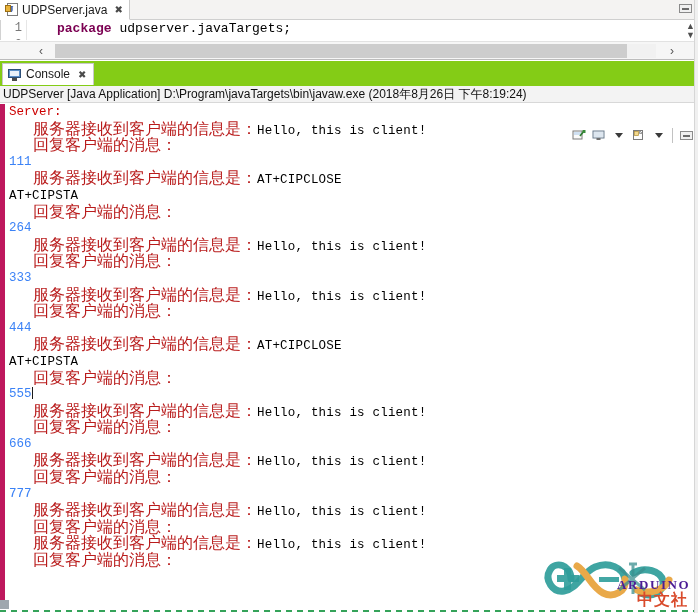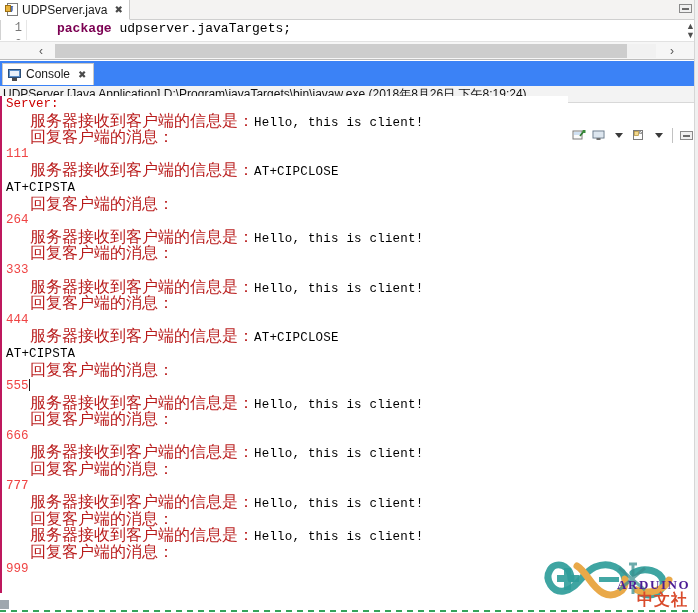--- a/index.html
+++ b/index.html
@@ -129,21 +129,21 @@
     background: #cdcdcd;
   }
   .ed-sep {
     position: absolute; left: 0; top: 59px; width: 698px; height: 1px;
     background: #bcbcbc;
   }
 
   
   .console-tabbar {
     position: absolute; left: 0; top: 61px; width: 698px; height: 42px;
-    background: #3b82f6;
+    background: #84cc16;
     border-bottom: 1px solid #14b8a6;
   }
   .console-tab {
     position: absolute; left: 2px; top: 2px; height: 22px;
     display: flex; align-items: center; gap: 5px;
     padding: 0 7px 0 5px;
     background: #ffffff;
     border: 1px solid #c8c8c8; border-bottom: none;
   }
   .console-tab-label {
@@ -191,23 +191,23 @@
     position: absolute; left: 0; top: 86px; width: 698px; height: 17px;
     background: #f3f3f3;
     border-bottom: 1px solid #d8d8d8;
     font-size: 12px; color: #111111;
     padding-left: 3px; line-height: 17px;
     white-space: nowrap; overflow: hidden;
   }
 
   
   .console-out {
-    position: absolute; left: 0; top: 96px; width: 568px; height: 497px;
-    background: #ffffff;
-    border-left: 2px solid #be185d;
+    position: absolute; left: 0; top: 104px; width: 568px; height: 497px;
+    background: #ffffff;
+    border-left: 5px solid #be185d;
     overflow: hidden;
   }
   .ln {
     position: relative; height: 16.6px; line-height: 16.6px;
     padding-left: 4px; white-space: nowrap;
     font-size: 13px;
   }
   .ln .cn {
     font-family: "DejaVu Sans", sans-serif; font-size: 16px;
     color: #b91c1c;
@@ -216,21 +216,21 @@
   .ln .mono {
     font-family: "Liberation Mono", monospace; font-size: 12.5px;
     color: #000000; letter-spacing: .2px;
   }
   .ln.err {
     font-family: "Liberation Mono", monospace;
     color: #cc0000; font-size: 12.5px;
   }
   .ln.num {
     font-family: "Liberation Mono", monospace;
-    color: #ef4444; font-size: 12.5px;
+    color: #3b82f6; font-size: 12.5px;
   }
   .caret {
     display: inline-block; width: 1px; height: 12px;
     background: #1a1a1a; vertical-align: -2px; margin-left: 0px;
   }
 
   
   .c-hscroll {
     position: absolute; left: 0; bottom: 4px; width: 698px; height: 9px;
     background: #ffffff;
@@ -442,21 +442,20 @@
       <div class="ln"><span class="cn">服务器接收到客户端的信息是：</span><span class="mono">Hello, this is client!</span></div>
       <div class="ln"><span class="cn">回复客户端的消息：</span></div>
       <div class="ln num"><span class="">666</span></div>
       <div class="ln"><span class="cn">服务器接收到客户端的信息是：</span><span class="mono">Hello, this is client!</span></div>
       <div class="ln"><span class="cn">回复客户端的消息：</span></div>
       <div class="ln num"><span class="">777</span></div>
       <div class="ln"><span class="cn">服务器接收到客户端的信息是：</span><span class="mono">Hello, this is client!</span></div>
       <div class="ln"><span class="cn">回复客户端的消息：</span></div>
       <div class="ln"><span class="cn">服务器接收到客户端的信息是：</span><span class="mono">Hello, this is client!</span></div>
       <div class="ln"><span class="cn">回复客户端的消息：</span></div>
-      <div class="ln num"><span class="">999</span></div>
     </div>
 
   <div class="c-hscroll"></div>
   <div class="c-hthumb"></div>
   <div class="green-dash"></div>
   <div class="right-edge"></div>
 
   <div class="watermark">
     <svg width="165" height="62" viewBox="0 0 165 62">
       <g opacity="0.92" fill="none" stroke-width="7" stroke-linecap="round">

